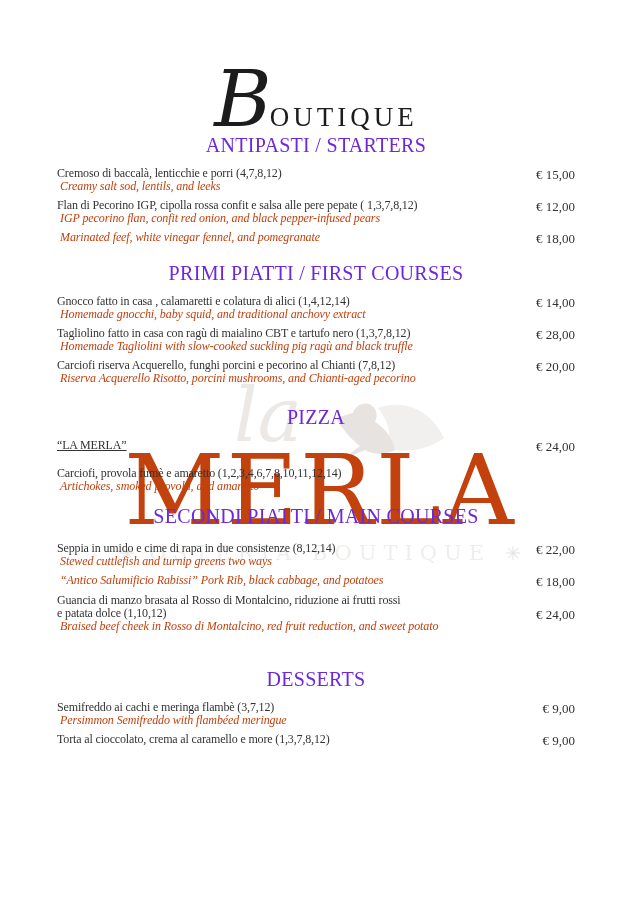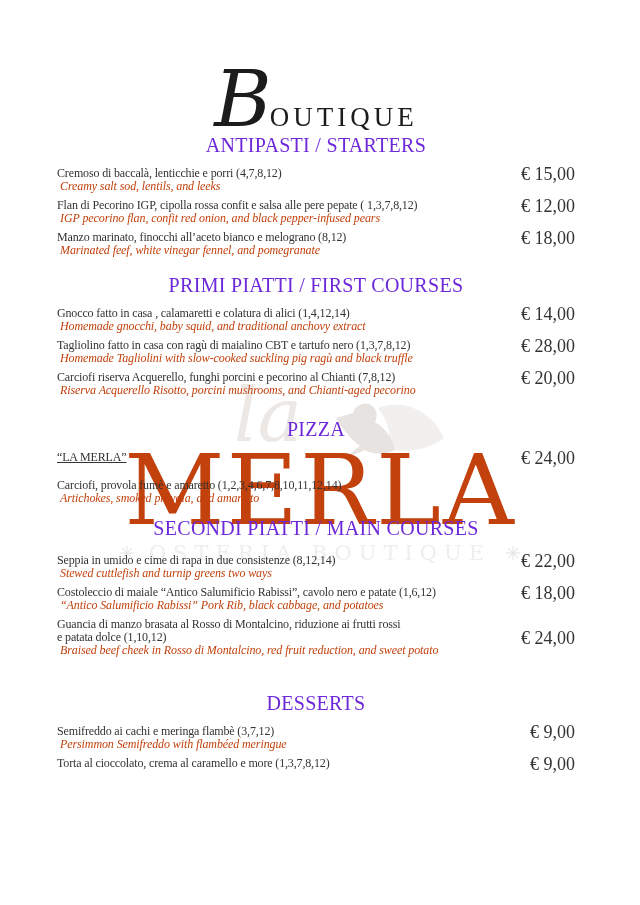--- a/index.html
+++ b/index.html
@@ -62,21 +62,21 @@
   .item-name {
     font-size: 12px; line-height: 13px; color: #333333;
     letter-spacing: -0.15px; white-space: pre-line;
   }
   .item-name.underline { text-decoration: underline; }
   .item-desc {
     font-size: 12px; line-height: 13px; font-style: italic;
     color: #c2410c; letter-spacing: -0.1px; padding-left: 3px;
   }
   .item-price {
-    font-size: 18px; line-height: 13px; color: #333333;
+    font-size: 13px; line-height: 13px; color: #333333;
     white-space: nowrap; min-width: 52px; text-align: right; margin-top: 1px;
   }
   .item.tall .item-price { align-self: center; }
 </style>
 </head>
 <body>
 
 <div class="page">
 
   <div class="watermark">
@@ -109,21 +109,20 @@
   <div class="item">
     <div class="item-text">
       <div class="item-name">Flan di Pecorino IGP, cipolla rossa confit e salsa alle pere pepate ( 1,3,7,8,12)</div>
       <div class="item-desc">IGP pecorino flan, confit red onion, and black pepper-infused pears</div>
     </div>
     <div class="item-price">€ 12,00</div>
   </div>
 
   <div class="item">
     <div class="item-text">
-      <div class="item-name">Manzo marinato, finocchi all’aceto bianco e melograno (8,12)</div>
       <div class="item-desc">Marinated feef, white vinegar fennel, and pomegranate</div>
     </div>
     <div class="item-price">€ 18,00</div>
   </div>
 </div>
   </section>
 
   <section class="sec sec-1">
     <h2 class="section-title">PRIMI PIATTI / FIRST COURSES</h2>
     <div class="items">
@@ -180,21 +179,20 @@
   <div class="item">
     <div class="item-text">
       <div class="item-name">Seppia in umido e cime di rapa in due consistenze (8,12,14)</div>
       <div class="item-desc">Stewed cuttlefish and turnip greens two ways</div>
     </div>
     <div class="item-price">€ 22,00</div>
   </div>
 
   <div class="item">
     <div class="item-text">
-      <div class="item-name">Costoleccio di maiale “Antico Salumificio Rabissi”, cavolo nero e patate (1,6,12)</div>
       <div class="item-desc">“Antico Salumificio Rabissi” Pork Rib, black cabbage, and potatoes</div>
     </div>
     <div class="item-price">€ 18,00</div>
   </div>
 
   <div class="item tall">
     <div class="item-text">
       <div class="item-name">Guancia di manzo brasata al Rosso di Montalcino, riduzione ai frutti rossi
  e patata dolce (1,10,12)</div>
       <div class="item-desc">Braised beef cheek in Rosso di Montalcino, red fruit reduction, and sweet potato</div>

